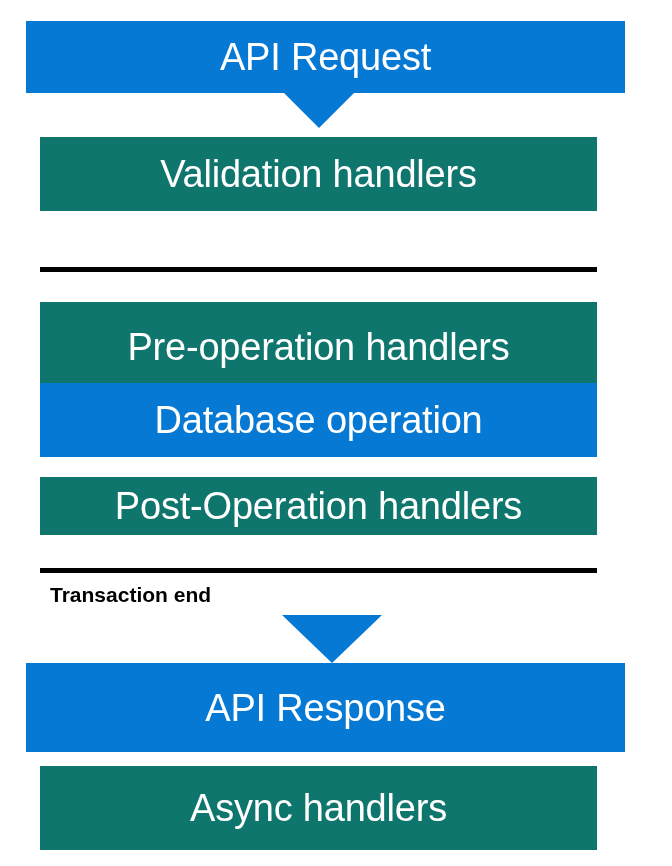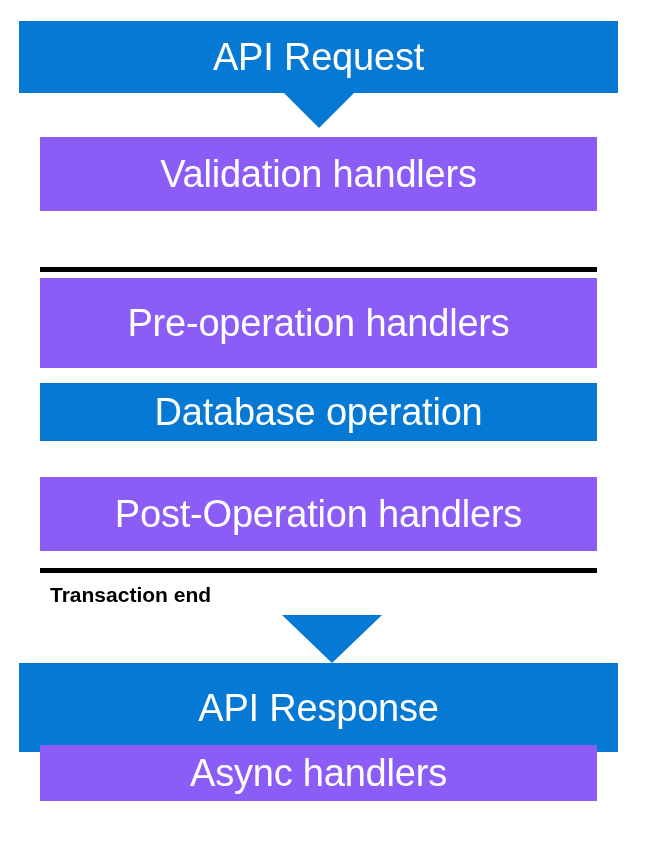--- a/index.html
+++ b/index.html
@@ -29,24 +29,24 @@
   .stage-label {
     color: #ffffff;
     font-size: 38px;
     font-weight: 400;
     line-height: 1;
     letter-spacing: -0.2px;
     white-space: nowrap;
     text-align: center;
   }
   .stage.blue  { background: #0679d4; }
-  .stage.dark  { background: #8b5cf6; }
+  .stage.dark  { background: #0f766e; }
 
   
-  .wide  { left: 19px;  width: 599px; }
+  .wide  { left: 26px;  width: 599px; }
   
   .narrow{ left: 40px;  width: 557px; }
 
   .arrow {
     position: absolute;
     width: 0;
     height: 0;
     border-left: 36px solid transparent;
     border-right: 36px solid transparent;
     border-top: 36px solid #0679d4;
@@ -79,38 +79,38 @@
   </div>
 
   <div class="arrow" style="left:283px; top:92px;"></div>
 
   <div class="stage dark narrow" style="top:137px; height:74px;">
     <span class="stage-label">Validation handlers</span>
   </div>
 
   <div class="divider" style="top:267px;"></div>
 
-  <div class="stage dark narrow" style="top:278px; height:90px;">
+  <div class="stage dark narrow" style="top:302px; height:90px;">
     <span class="stage-label">Pre-operation handlers</span>
   </div>
 
-  <div class="stage blue narrow" style="top:383px; height:58px;">
+  <div class="stage blue narrow" style="top:383px; height:74px;">
     <span class="stage-label">Database operation</span>
   </div>
 
-  <div class="stage dark narrow" style="top:477px; height:74px;">
+  <div class="stage dark narrow" style="top:477px; height:58px;">
     <span class="stage-label">Post-Operation handlers</span>
   </div>
 
   <div class="divider" style="top:568px;"></div>
   <div class="marker-label" style="left:50px; top:584px;font-weight:bold;">Transaction end</div>
 
   <div class="arrow" style="left:282px; top:615px; border-left-width:50px; border-right-width:50px; border-top-width:48px;"></div>
 
   <div class="stage blue wide" style="top:663px; height:89px;">
     <span class="stage-label">API Response</span>
   </div>
 
-  <div class="stage dark narrow" style="top:745px; height:56px;">
+  <div class="stage dark narrow" style="top:766px; height:84px;">
     <span class="stage-label">Async handlers</span>
   </div>
 
 </div>
 
 </body></html>

